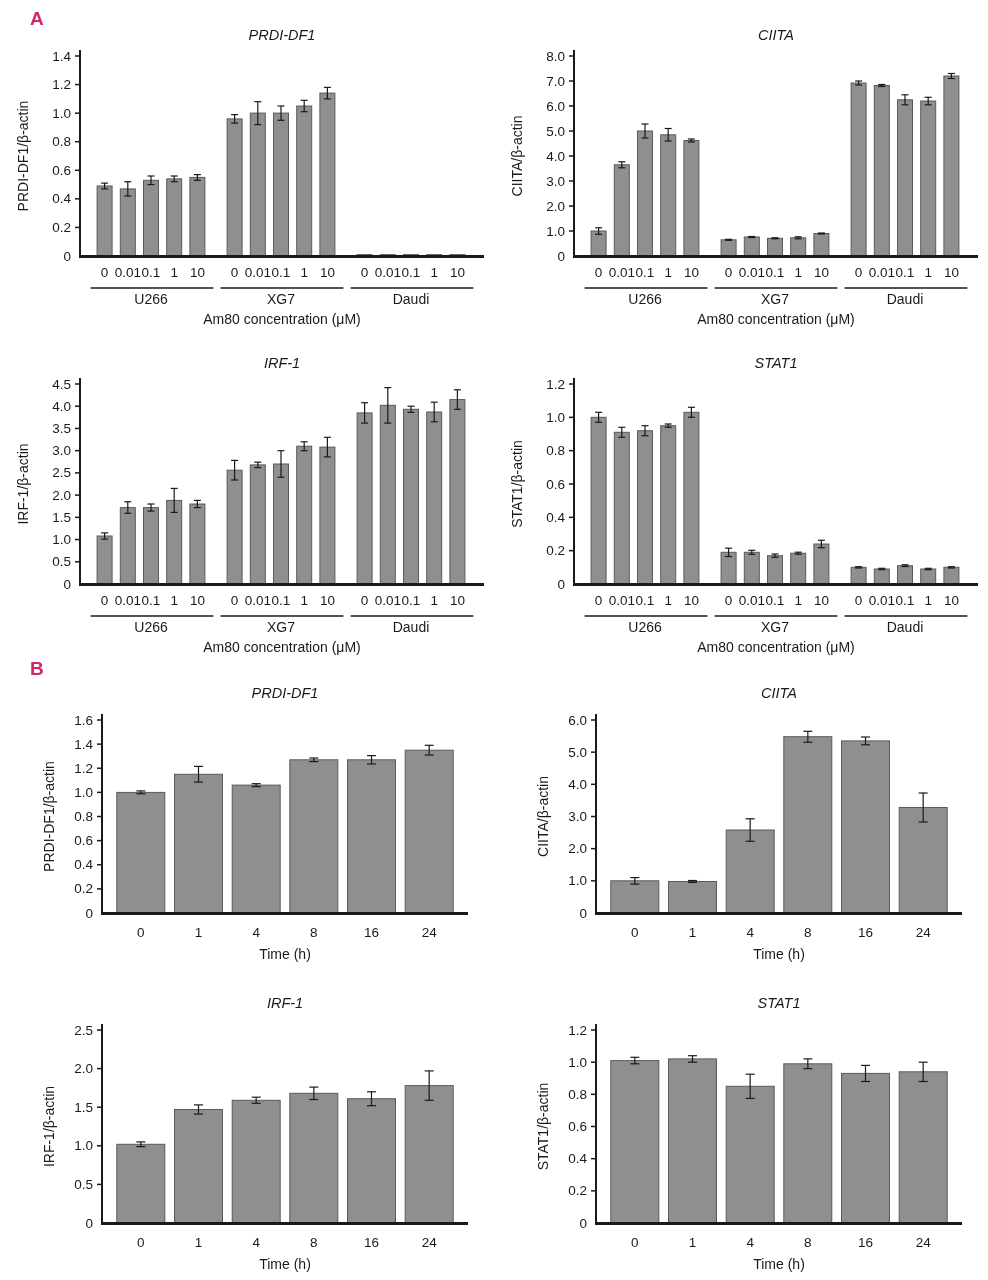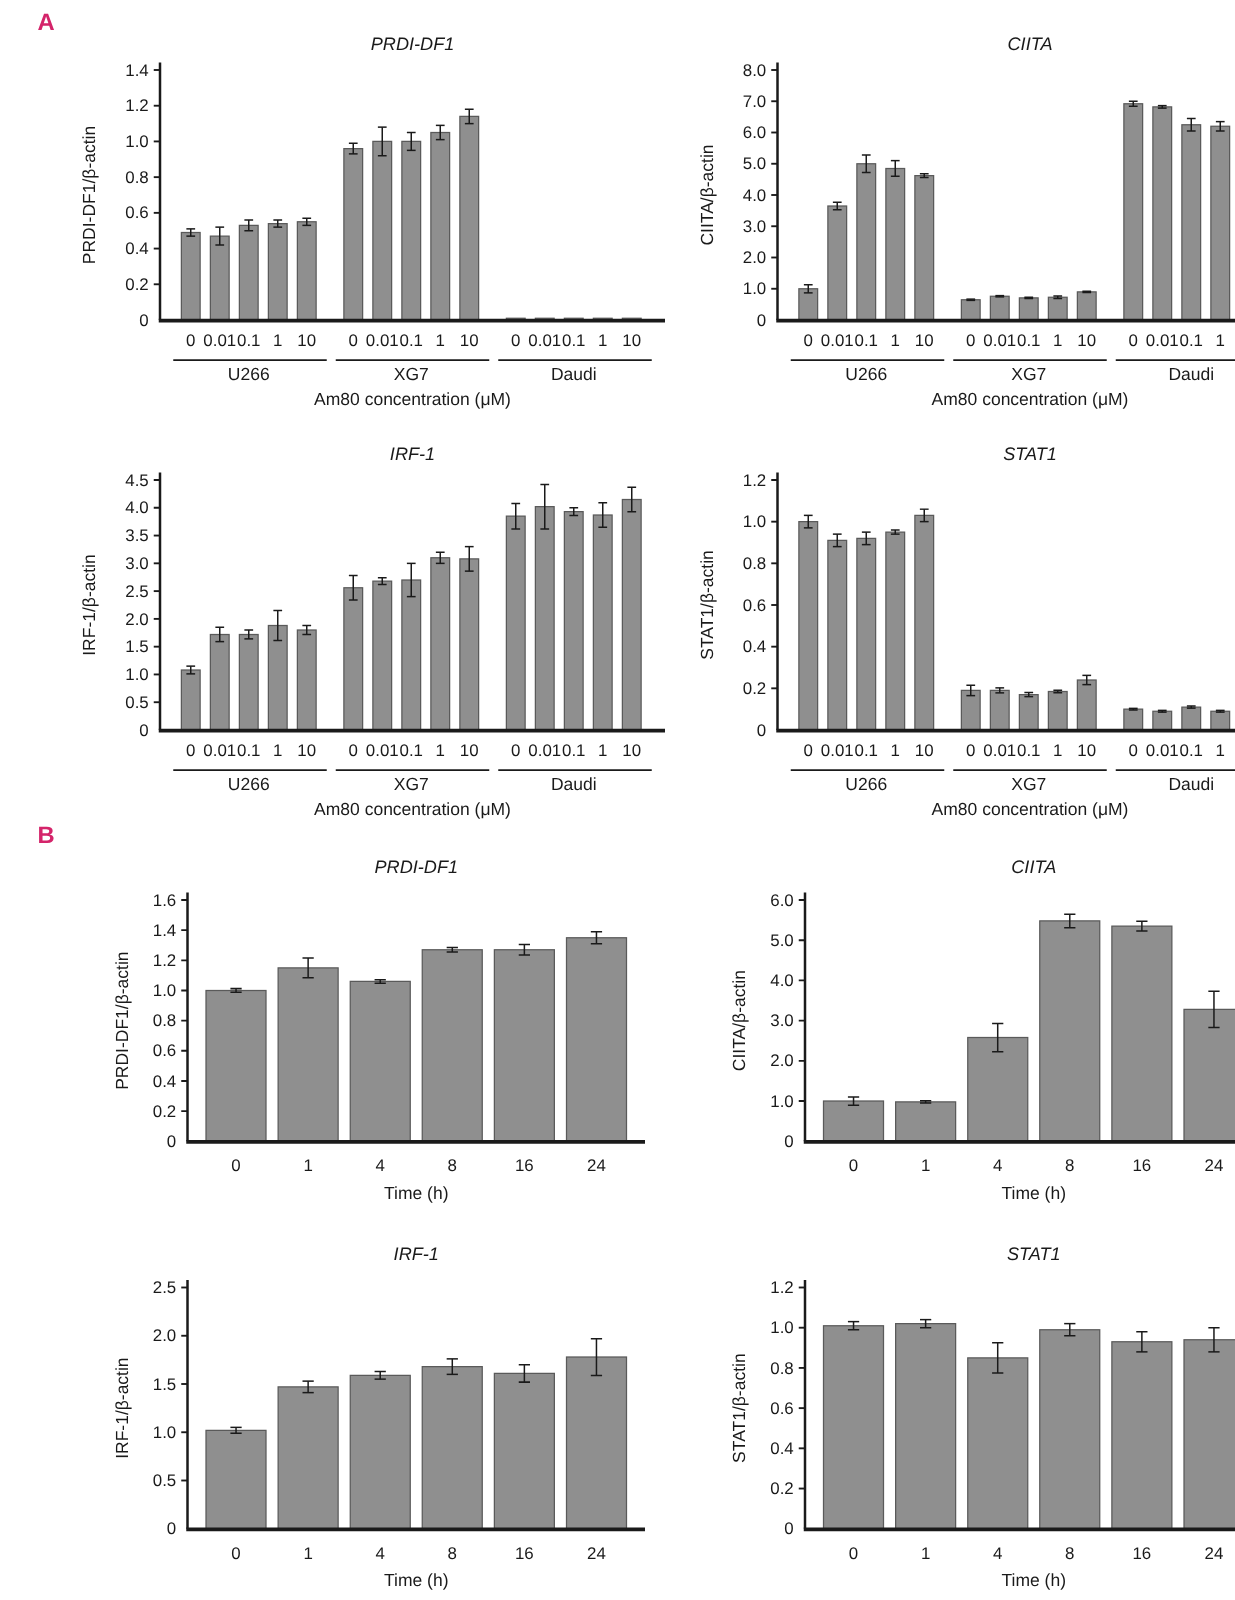--- a/index.html
+++ b/index.html
@@ -4,21 +4,21 @@
 <style>
   html,body{margin:0;padding:0;background:#ffffff;}
   .figure{position:relative;width:988px;height:1280px;background:#ffffff;overflow:hidden;
           font-family:"Liberation Sans",sans-serif;}
   .panel-label{position:absolute;left:30px;font-weight:bold;font-size:19px;z-index:2;}
   #label-a{top:8px;}
   #label-b{top:658px;}
   .grid{position:absolute;left:0;display:grid;grid-template-columns:494px 494px;}
   #panelA{top:0;}
   #panelB{top:656px;}
-  .chart{width:494px;position:relative;padding-left:48px;}
+  .chart{width:494px;position:relative;}
   .chart svg{display:block;}
   svg text{fill:#1a1a1a;font-family:"Liberation Sans",sans-serif;}
   svg .title{font-size:14.5px;font-style:italic;}
   svg .tick{font-size:13.5px;}
   svg .cat{font-size:13.5px;}
   svg .lab{font-size:14px;}
   svg .grp{font-size:14px;}
 </style>
 </head>
 <body>

